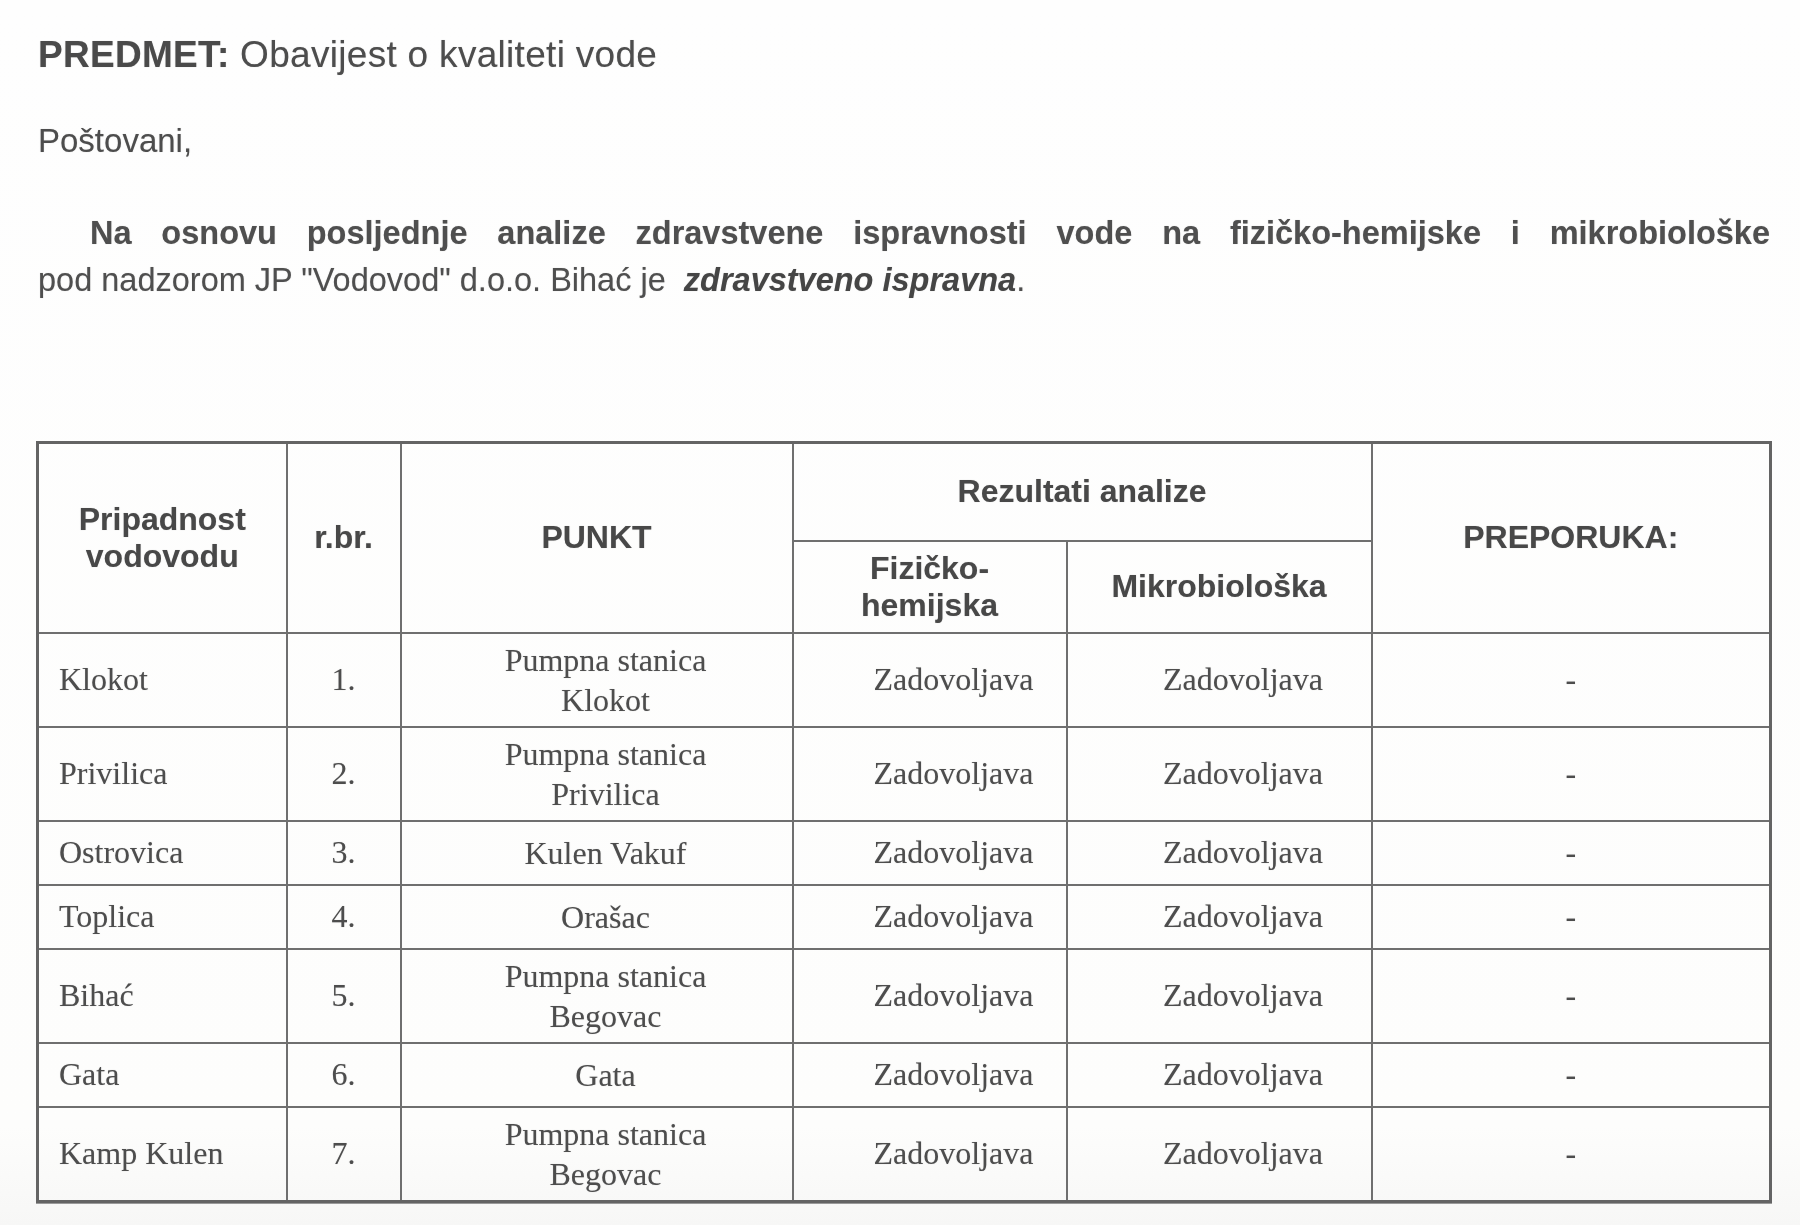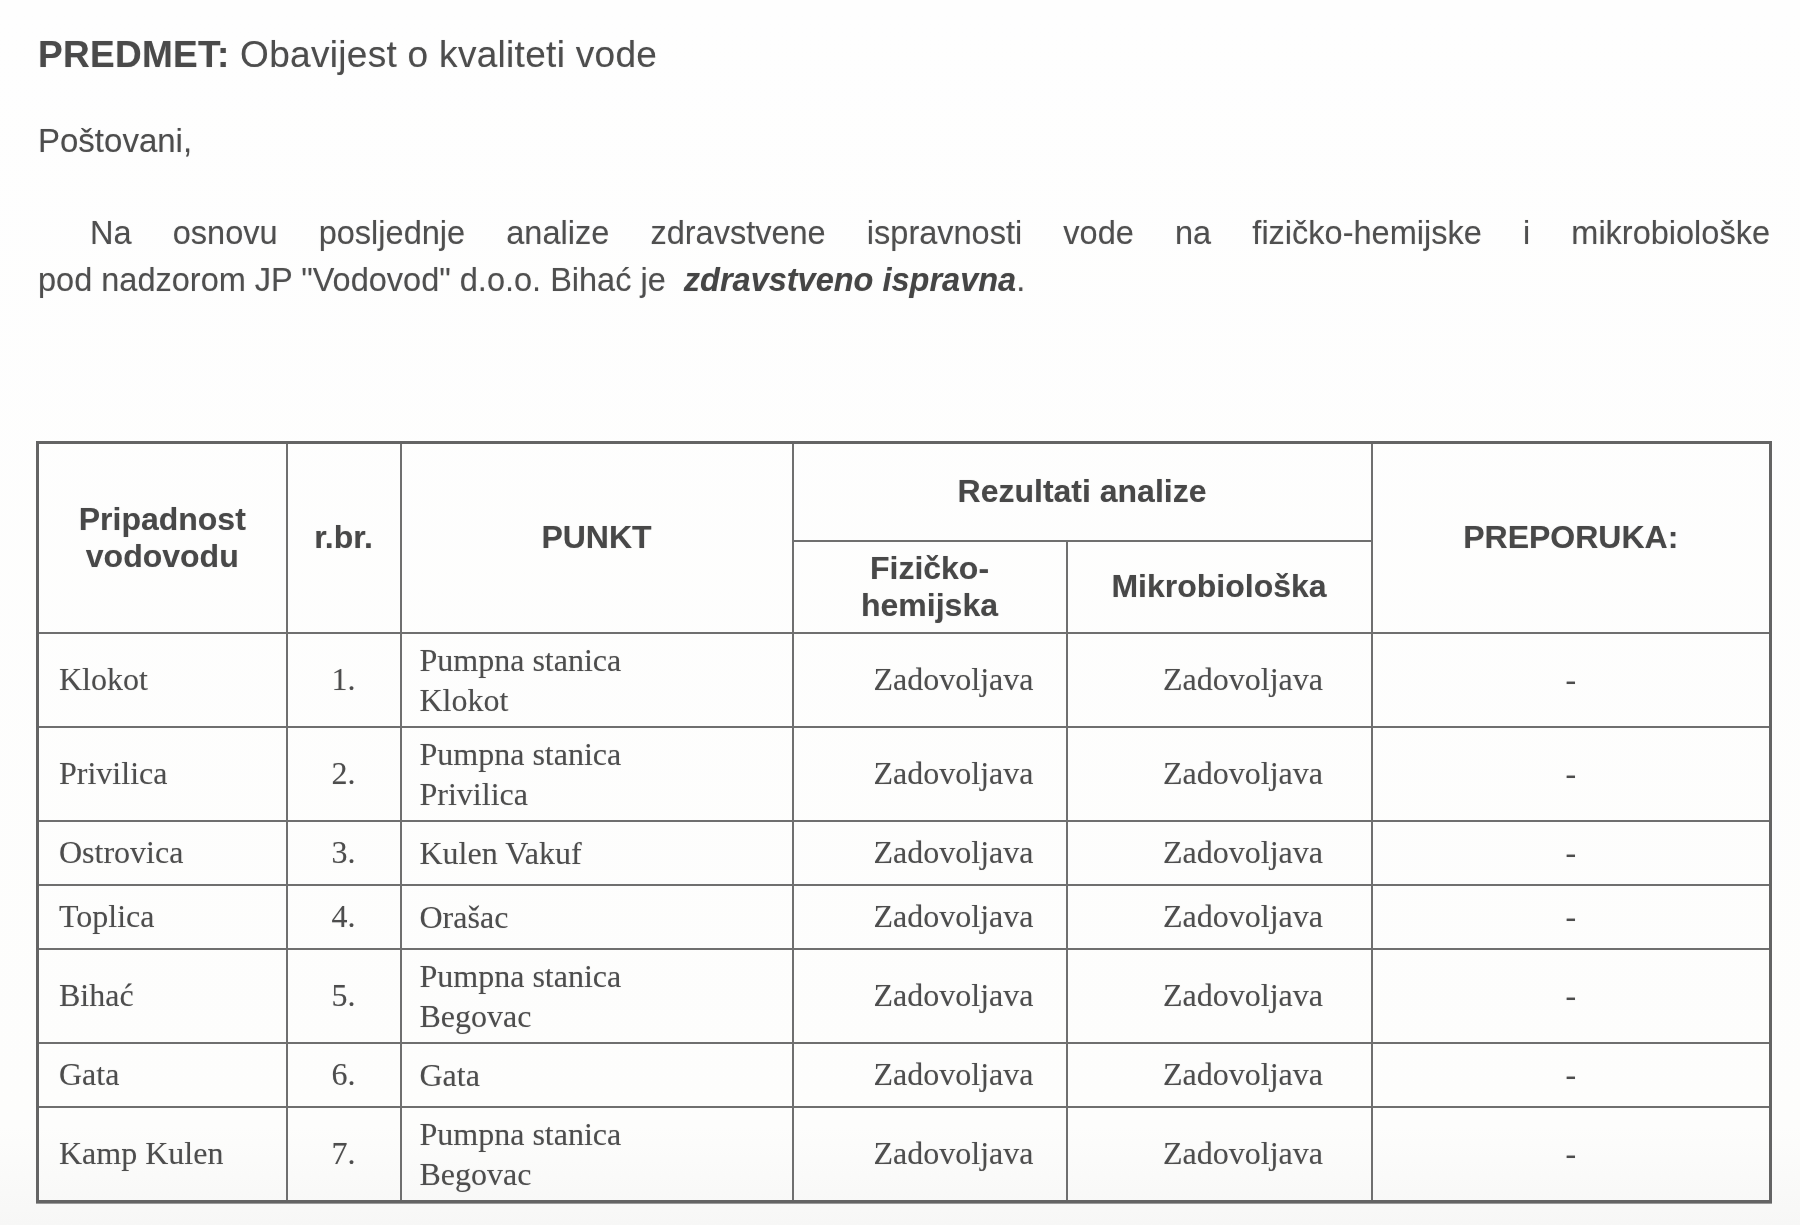--- a/index.html
+++ b/index.html
@@ -34,20 +34,21 @@
     position: absolute;
     left: 38px; top: 210px;
     width: 1732px;
     font-size: 32.5px;
     line-height: 47px;
     color: #4f4f4f;
   }
   .body-paragraph .line-justified {
     text-align: justify;
     text-align-last: justify;
+    font-weight: bold;
   }
   .body-paragraph .line-first { text-indent: 52px; }
   .body-paragraph .line-last { text-align: left; }
   .body-paragraph strong { color: #454545; font-style: italic; }
   .table-caption {
     position: absolute;
     left: 38px; top: 386px;
     font-size: 34px;
   }
   table.results {
@@ -67,21 +68,21 @@
   table.results thead th {
     font-weight: bold;
     text-align: center;
     white-space: pre-line;
     color: #484848;
   }
   tr.hdr-top { height: 98px; }
   tr.hdr-sub { height: 92px; }
   td.col-pripadnost { text-align: left; padding-left: 20px; }
   td.col-rbr { text-align: center; }
-  td.col-punkt { text-align: left; padding-left: 18px; white-space: pre-line; line-height: 40px; }
+  td.col-punkt { text-align: center; padding-left: 18px; white-space: pre-line; line-height: 40px; }
   td.col-result { text-align: center; padding-left: 48px; }
   td.col-prep { text-align: center; }
   tbody tr { height: 64px; font-family: Liberation Serif, serif; }
   tbody td { padding-top: 6px; padding-bottom: 6px; }
 </style>
 </head>
 <body>
 
 <div class="page">
 

